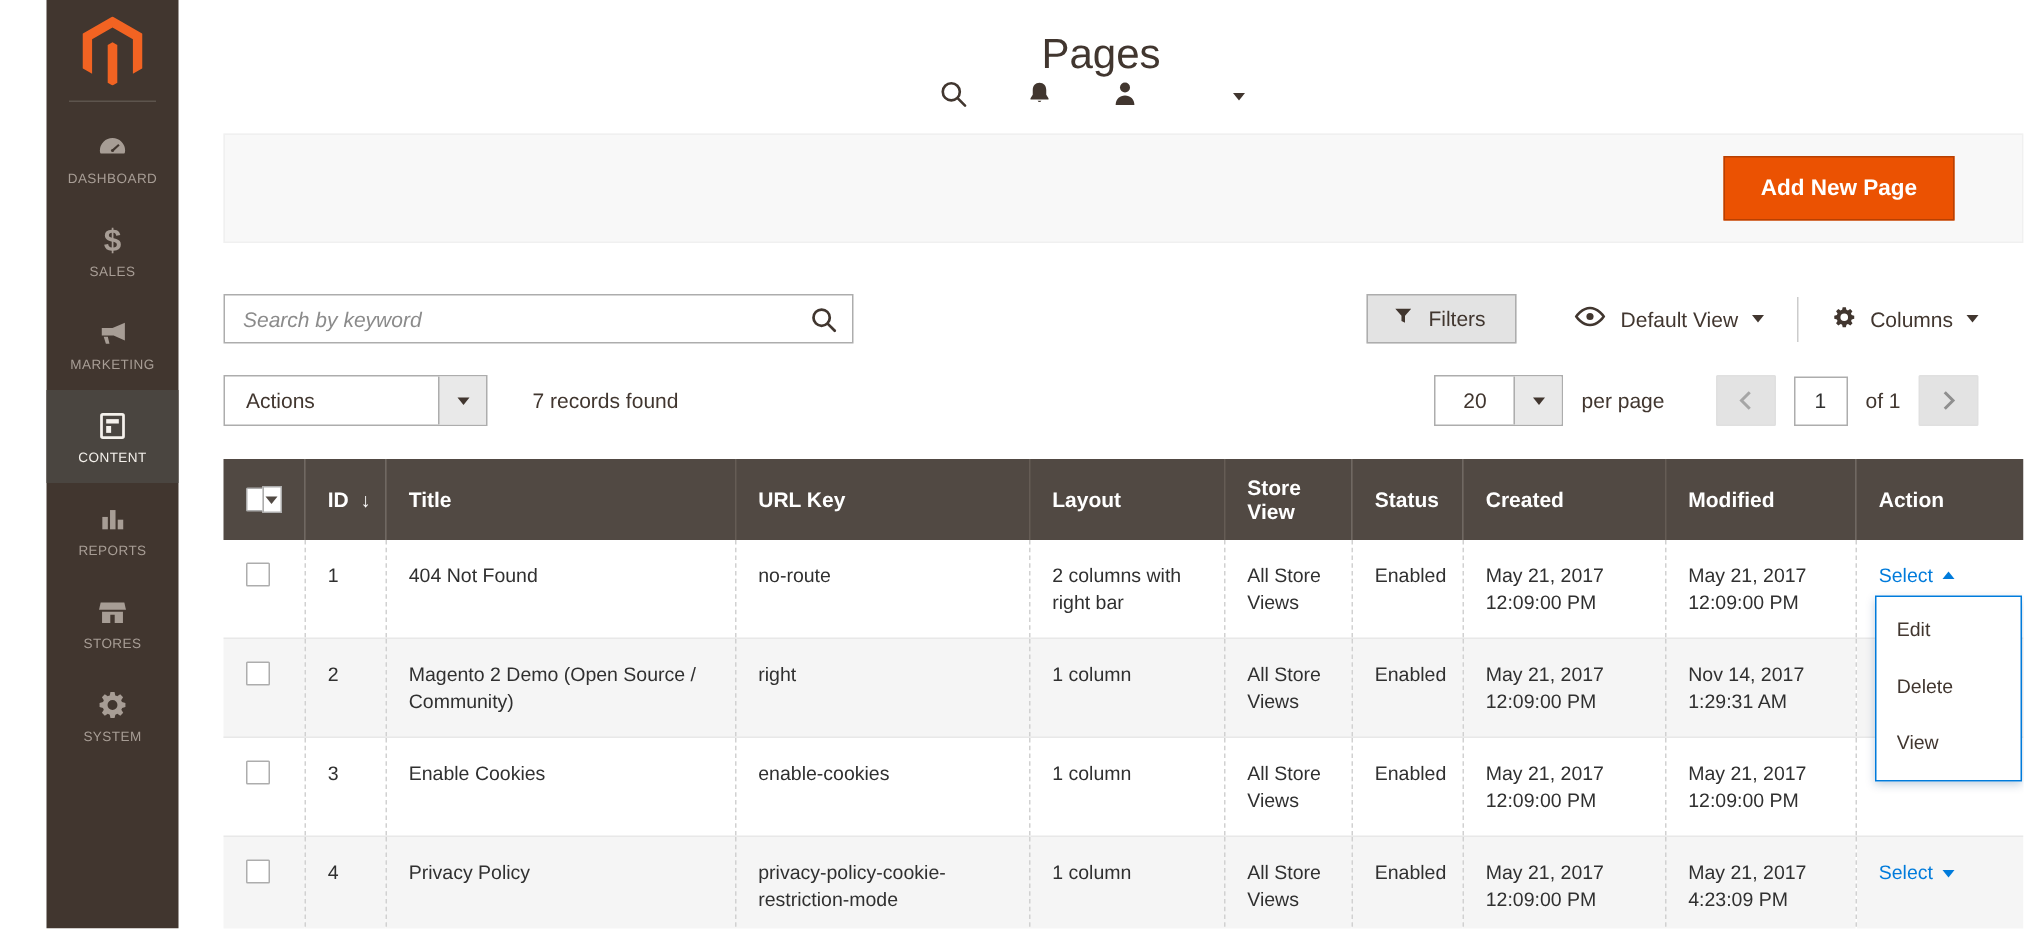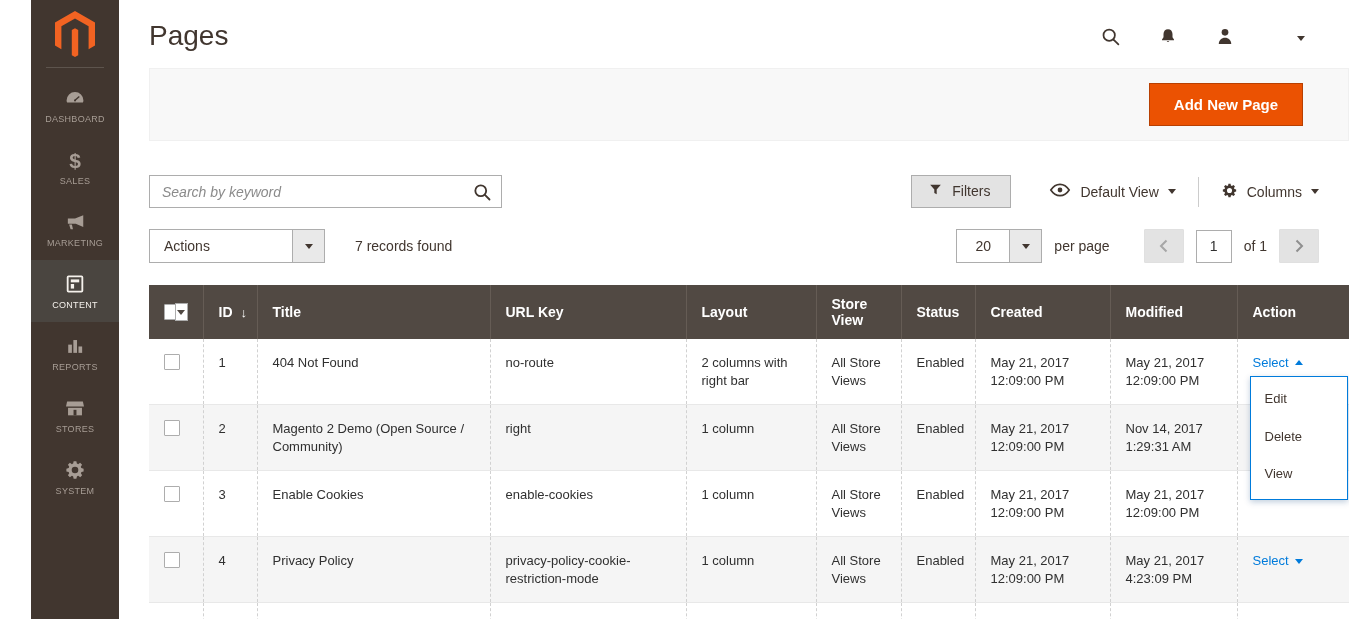--- a/index.html
+++ b/index.html
@@ -18,35 +18,35 @@
   .nav-item .nav-icon svg { width:22px; height:22px; fill:#a79d95; }
   .nav-item .nav-label { font-size:9px; letter-spacing:.3px; color:#a79d95; }
   .nav-item.active { background:#4a4540; }
   .nav-item.active .nav-label { color:#f5f1ec; }
   .nav-item.active .nav-icon svg { fill:#f5f1ec; }
   .icon-dollar { font-size:21px; font-weight:bold; color:#a79d95; line-height:1; }
 
   
   .main { flex:1; position:relative; }
   .page-header { display:flex; justify-content:space-between; align-items:center;
-    padding:20px 30px 16px 30px; }
+    padding:20px 30px 16px 30px;flex-direction:column; }
   .page-title { font-size:28px; font-weight:400; color:#41362f; }
   .header-actions { display:flex; align-items:center; gap:37px; margin-right:14px; }
   .header-actions svg { display:block; }
 
   .action-band { margin-left:30px; height:73px; background:#f8f8f8;
     border:1px solid #f0f0f0; display:flex; align-items:center;
     justify-content:flex-end; padding-right:45px; }
   .btn-primary { background:#eb5202; border:1px solid #b84002; color:#fff;
     font-size:15px; font-weight:bold; padding:12px 24px; cursor:pointer;
     font-family:"Liberation Sans", sans-serif; }
 
   .toolbar { margin:34px 30px 0 30px; display:flex; justify-content:space-between;
     align-items:center; }
-  .search-box { position:relative; width:353px; }
+  .search-box { position:relative; width:420px; }
   .search-box input { width:100%; height:33px; border:1px solid #adadad;
     padding:0 40px 0 12px; font-size:14px; color:#303030;
     font-family:"Liberation Sans", sans-serif; }
   .search-box input::placeholder { font-style:italic; color:#8b8b8b; opacity:1; }
   .search-box .search-btn { position:absolute; right:8px; top:5px; background:none;
     border:none; cursor:pointer; padding:2px; }
   .toolbar-right { display:flex; align-items:center; gap:22px; }
   .filters-btn { display:flex; align-items:center; gap:9px; background:#e3e3e3;
     border:1px solid #adadad; padding:6px 20px 7px 16px; font-size:14px;
     color:#41362f; cursor:pointer; font-family:"Liberation Sans", sans-serif; }

